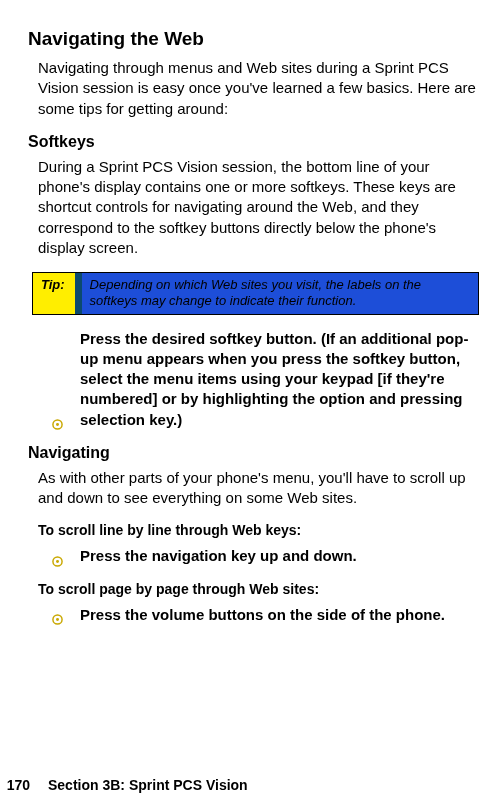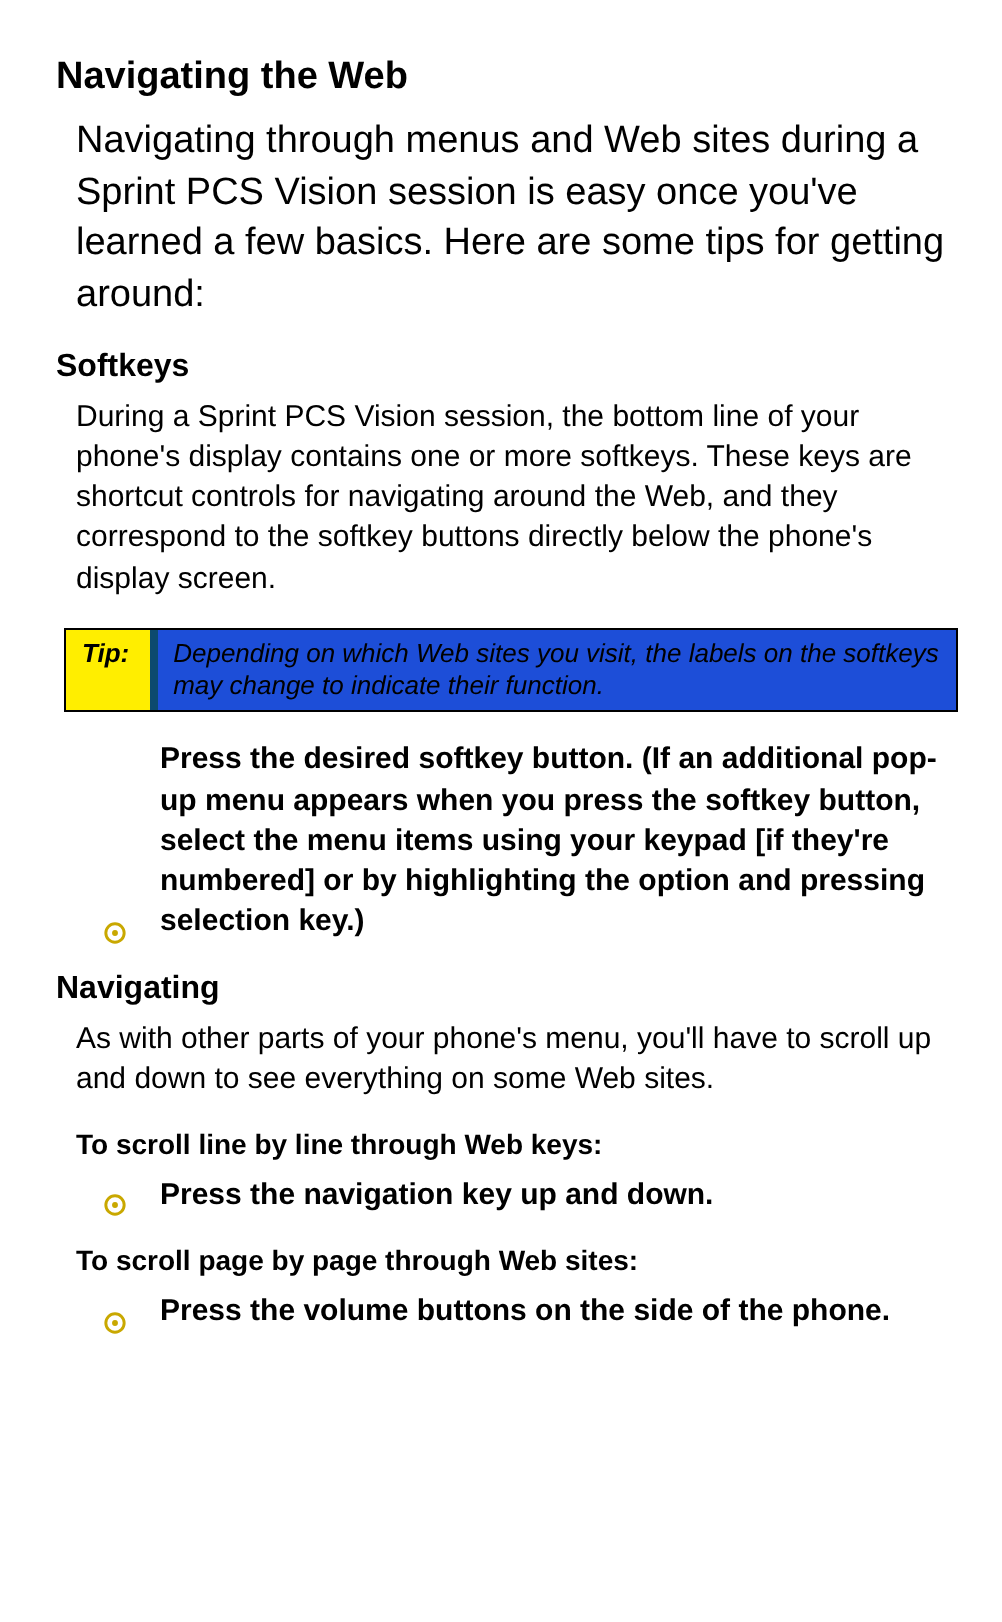--- a/index.html
+++ b/index.html
@@ -1,23 +1,23 @@
 <!DOCTYPE html>
 <html><head>
 <meta charset="utf-8">
 <style>
   * { margin: 0; padding: 0; box-sizing: border-box; }
   html, body { width: 501px; height: 811px; background: #fff; font-family: "Segoe UI", "Helvetica Neue", Arial, sans-serif; color: #000; }
   .page { position: relative; width: 501px; height: 811px; padding: 28px 18px 0 28px; }
   .h1 { font-size: 19px; font-weight: 700; margin-bottom: 8px; }
-  .intro { font-size: 19px; line-height: 1.35; margin-left: 10px; margin-bottom: 14px; }
+  .intro { font-size: 15px; line-height: 1.35; margin-left: 10px; margin-bottom: 14px; }
   .h2 { font-size: 16px; font-weight: 700; margin-bottom: 6px; }
   .body { font-size: 15px; line-height: 1.35; margin-left: 10px; margin-right: 2px; margin-bottom: 14px; }
   .tip-box { display: flex; border: 1px solid #000; margin: 4px 4px 14px 4px; }
-  .tip-label { background: #ffee00; font-weight: 700; font-style: italic; font-size: 13px; padding: 4px 10px 4px 8px; border-right: 4px solid #0c4a6e; display: flex; align-items: flex-start; white-space: nowrap; }
+  .tip-label { background: #ffee00; font-weight: 700; font-style: italic; font-size: 13px; padding: 4px 10px 4px 8px; border-right: 7px solid #0c4a6e; display: flex; align-items: flex-start; white-space: nowrap; }
   .tip-text { background: #1d4ed8; font-style: italic; font-size: 13px; line-height: 1.25; padding: 4px 8px; flex: 1; }
   .sub-h { font-size: 14px; font-weight: 700; margin-left: 10px; margin-bottom: 8px; }
   .bullet-row { display: flex; margin-left: 24px; margin-right: 6px; margin-bottom: 14px; align-items: flex-end; }
   .bullet-icon { width: 28px; flex-shrink: 0; display: flex; align-items: flex-start; padding-top: 4px; }
   .bullet-icon svg { width: 11px; height: 11px; }
   .bullet-text { font-size: 15px; font-weight: 600; line-height: 1.35; flex: 1; }
   .footer { position: absolute; bottom: 18px; left: 0; font-size: 14px; font-weight: 700; }
   .footer .pg { display: inline-block; width: 48px; text-align: right; padding-right: 18px; }
 </style>
 </head>
@@ -70,14 +70,17 @@
   <div class="bullet-row">
     <div class="bullet-icon">
       <svg viewBox="0 0 12 12">
           <circle cx="6" cy="6" r="5" fill="none" stroke="#c9a800" stroke-width="1.6"></circle>
           <circle cx="6" cy="6" r="1.6" fill="#c9a800"></circle>
         </svg>
     </div>
     <div class="bullet-text">Press the volume buttons on the side of the phone.</div>
   </div>
 
+  <div class="footer">
+    <span class="pg">170</span><span>Section 3B: Sprint PCS Vision</span>
+  </div>
 
 </div>
 
 </body></html>

